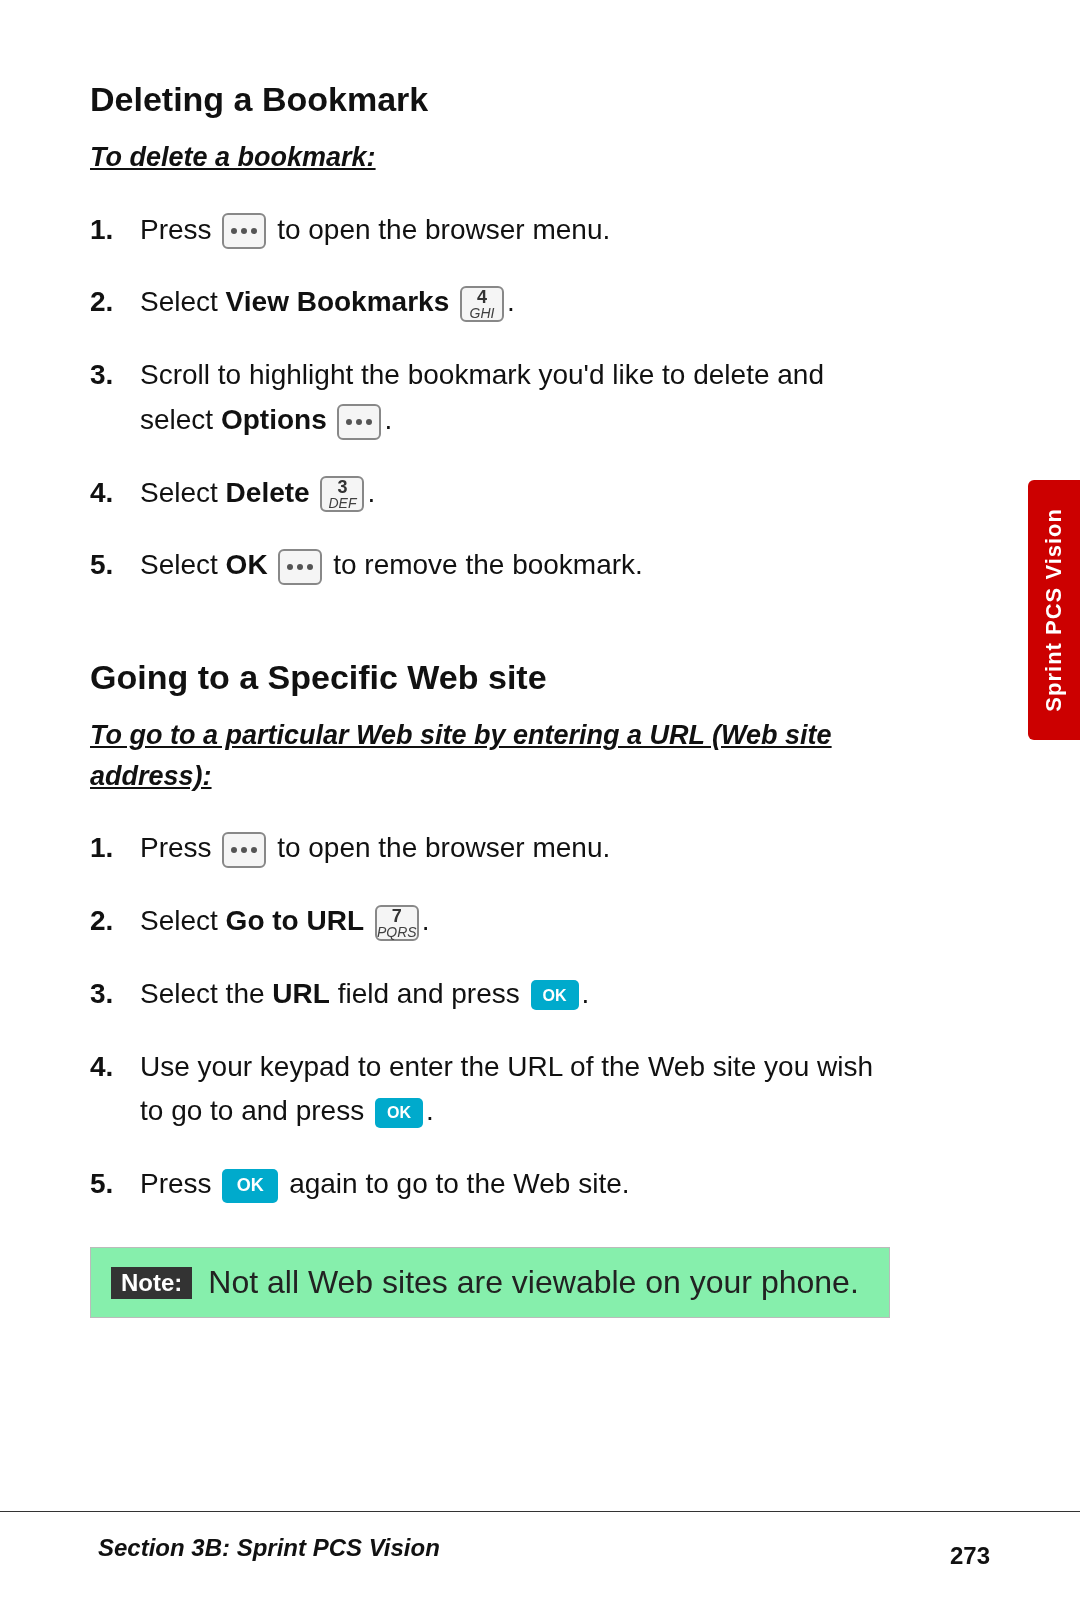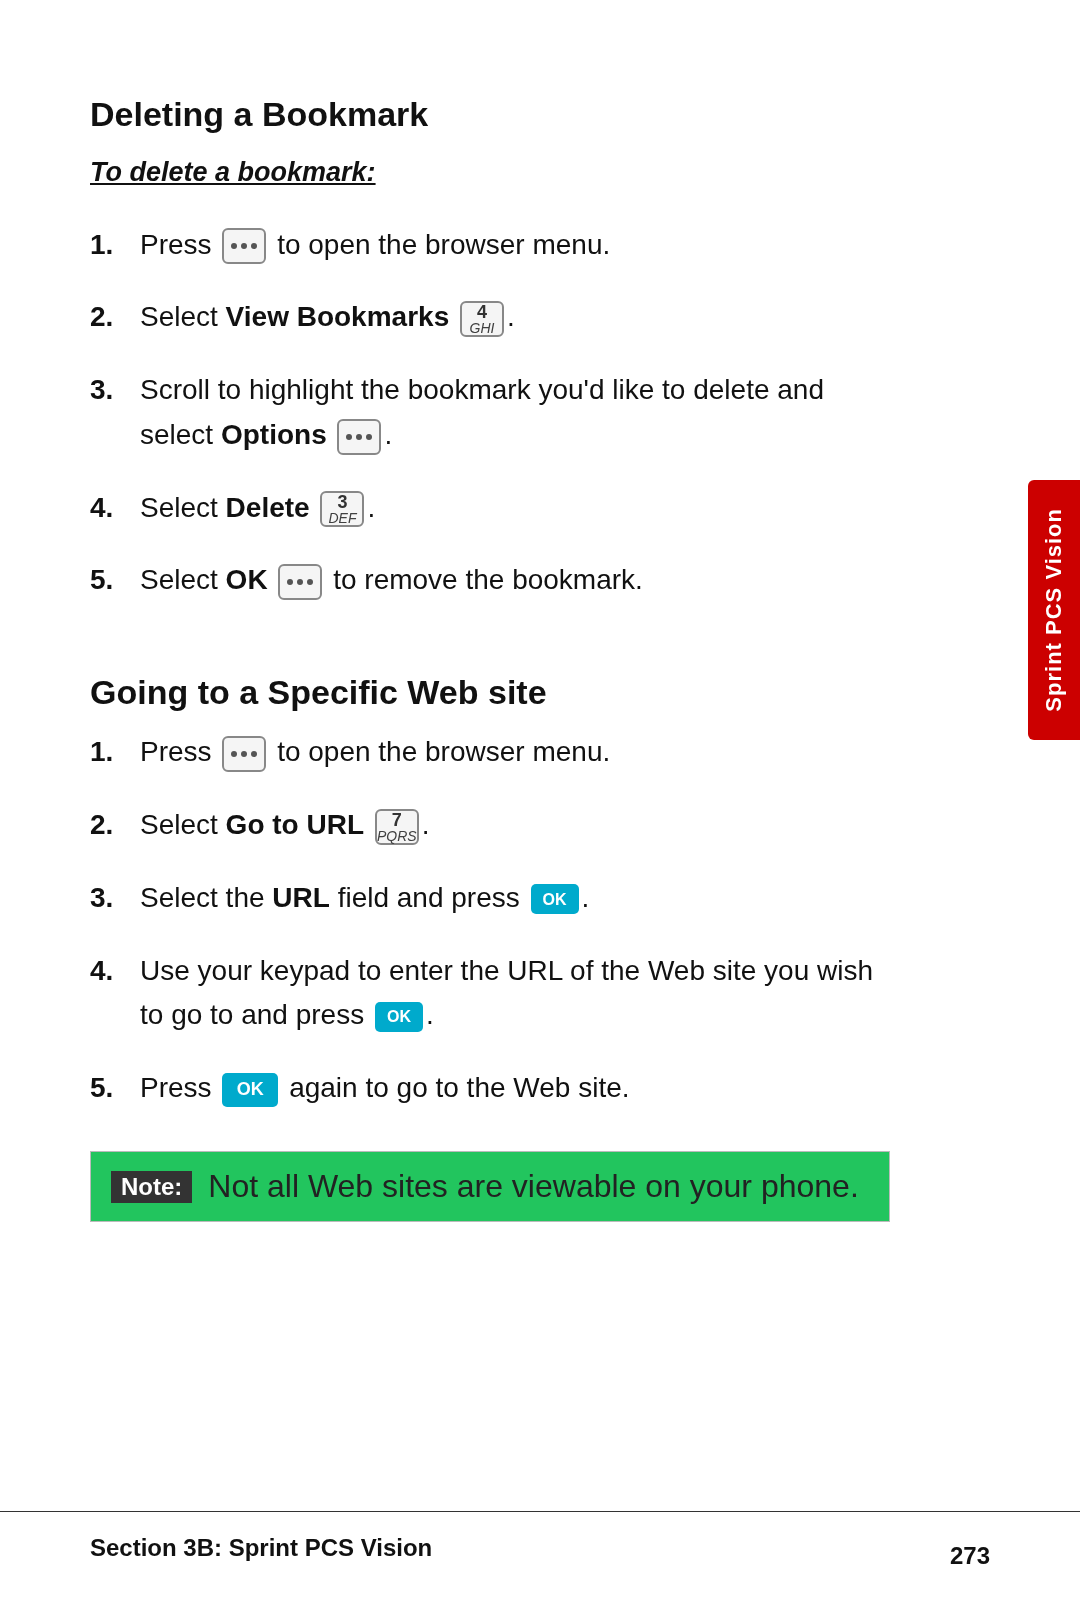--- a/index.html
+++ b/index.html
@@ -18,21 +18,21 @@
     .page-content {
       padding: 80px 90px 80px 90px;
       max-width: 980px;
     }
 
     
     .section-heading {
       font-size: 34px;
       font-weight: bold;
       margin-bottom: 18px;
-      margin-top: 15px;
+      margin-top: 0;
     }
 
     
     .intro-text {
       font-size: 27px;
       font-weight: bold;
       font-style: italic;
       margin-bottom: 30px;
       line-height: 1.5;
       text-decoration: underline;
@@ -147,21 +147,21 @@
     .ok-btn-lg {
       width: 56px;
       height: 34px;
       font-size: 18px;
     }
 
     
     .note-box {
       display: flex;
       align-items: center;
-      background: #22c55e;
+      background: #86efac;
       border: 1px solid #bbb;
       padding: 16px 20px;
       margin-top: 20px;
       font-size: 26px;
     }
 
     .note-label {
       font-weight: bold;
       background: #333;
       color: white;
@@ -213,20 +213,22 @@
       display: flex;
       justify-content: space-between;
       align-items: center;
       border-top: 1px solid #333;
       padding-top: 14px;
     }
 
     .footer-section {
       font-size: 24px;
       font-weight: bold;
+      font-style: italic;
+      margin-left: 8px;
     }
 
     .footer-page {
       font-size: 24px;
       font-weight: bold;
       margin-top: 16px;
     }
 
     .section-gap {
       margin-top: 70px;
@@ -308,20 +310,21 @@
             <span class="icon-menu-dot"></span>
             <span class="icon-menu-dot"></span>
           </span>
         </span>
         to remove the bookmark.
       </span>
     </li>
   </ol>
 
   <h2 class="section-heading section-gap">Going to a Specific Web site</h2>
+  <p class="intro-text">To go to a particular Web site by entering a URL (Web site address):</p>
 
   <ol class="steps-list">
 
     <li>
       <span class="step-number">1.</span>
       <span class="step-content">
         Press
         <span class="icon-menu btn-icon">
           <span class="icon-menu-dots">
             <span class="icon-menu-dot"></span>

